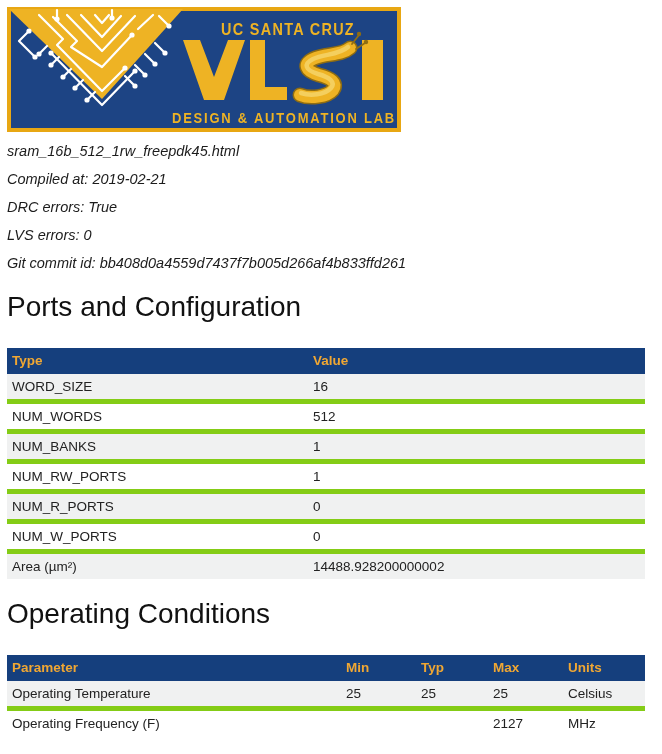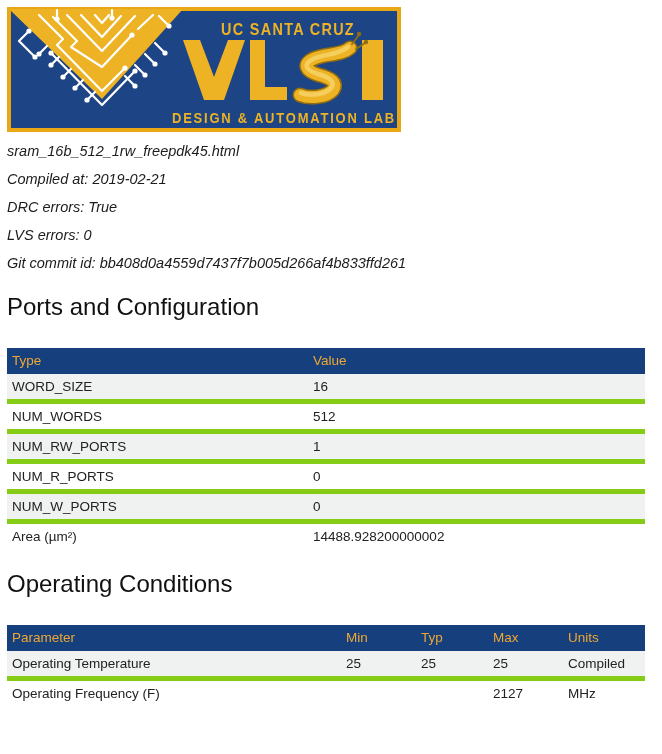--- a/index.html
+++ b/index.html
@@ -17,38 +17,38 @@
   .info p{
     margin:11px 0;
     font-size:14.5px;
     line-height:17px;
     color:#1c1c1c;
     font-style:italic;
   }
 
   
   h2.section-title{
-    font-size:24px;
+    font-size:28px;
     font-weight:400;
     color:#111111;
     margin:22px 8px 28px 0;
     line-height:26px;
   }
 
   
   table.tbl{
     border-collapse:collapse;
     width:638px;
     table-layout:fixed;
   }
   table.tbl th{
     background:#153f7d;
     color:#f0a733;
     font-size:13.5px;
-    font-weight:normal;
+    font-weight:bold;
     text-align:left;
     padding:5px 4px 5px 5px;
     line-height:16px;
   }
   table.tbl td{
     font-size:13.5px;
     color:#222222;
     padding:4px 4px 4px 5px;
     line-height:17px;
     overflow:hidden;
@@ -179,20 +179,24 @@
       <tbody>
         <tr>
           <td>WORD_SIZE</td>
           <td>16</td>
         </tr>
         <tr>
           <td>NUM_WORDS</td>
           <td>512</td>
         </tr>
         <tr>
+          <td>NUM_BANKS</td>
+          <td>1</td>
+        </tr>
+        <tr>
           <td>NUM_RW_PORTS</td>
           <td>1</td>
         </tr>
         <tr>
           <td>NUM_R_PORTS</td>
           <td>0</td>
         </tr>
         <tr>
           <td>NUM_W_PORTS</td>
           <td>0</td>
@@ -215,21 +219,21 @@
           <th>Max</th>
           <th>Units</th>
         </tr>
       </thead>
       <tbody>
         <tr>
           <td>Operating Temperature</td>
           <td>25</td>
           <td>25</td>
           <td>25</td>
-          <td>Compiled</td>
+          <td>Celsius</td>
         </tr>
         <tr>
           <td>Operating Frequency (F)</td>
           <td></td>
           <td></td>
           <td>2127</td>
           <td>MHz</td>
         </tr>
       </tbody>
     </table>

